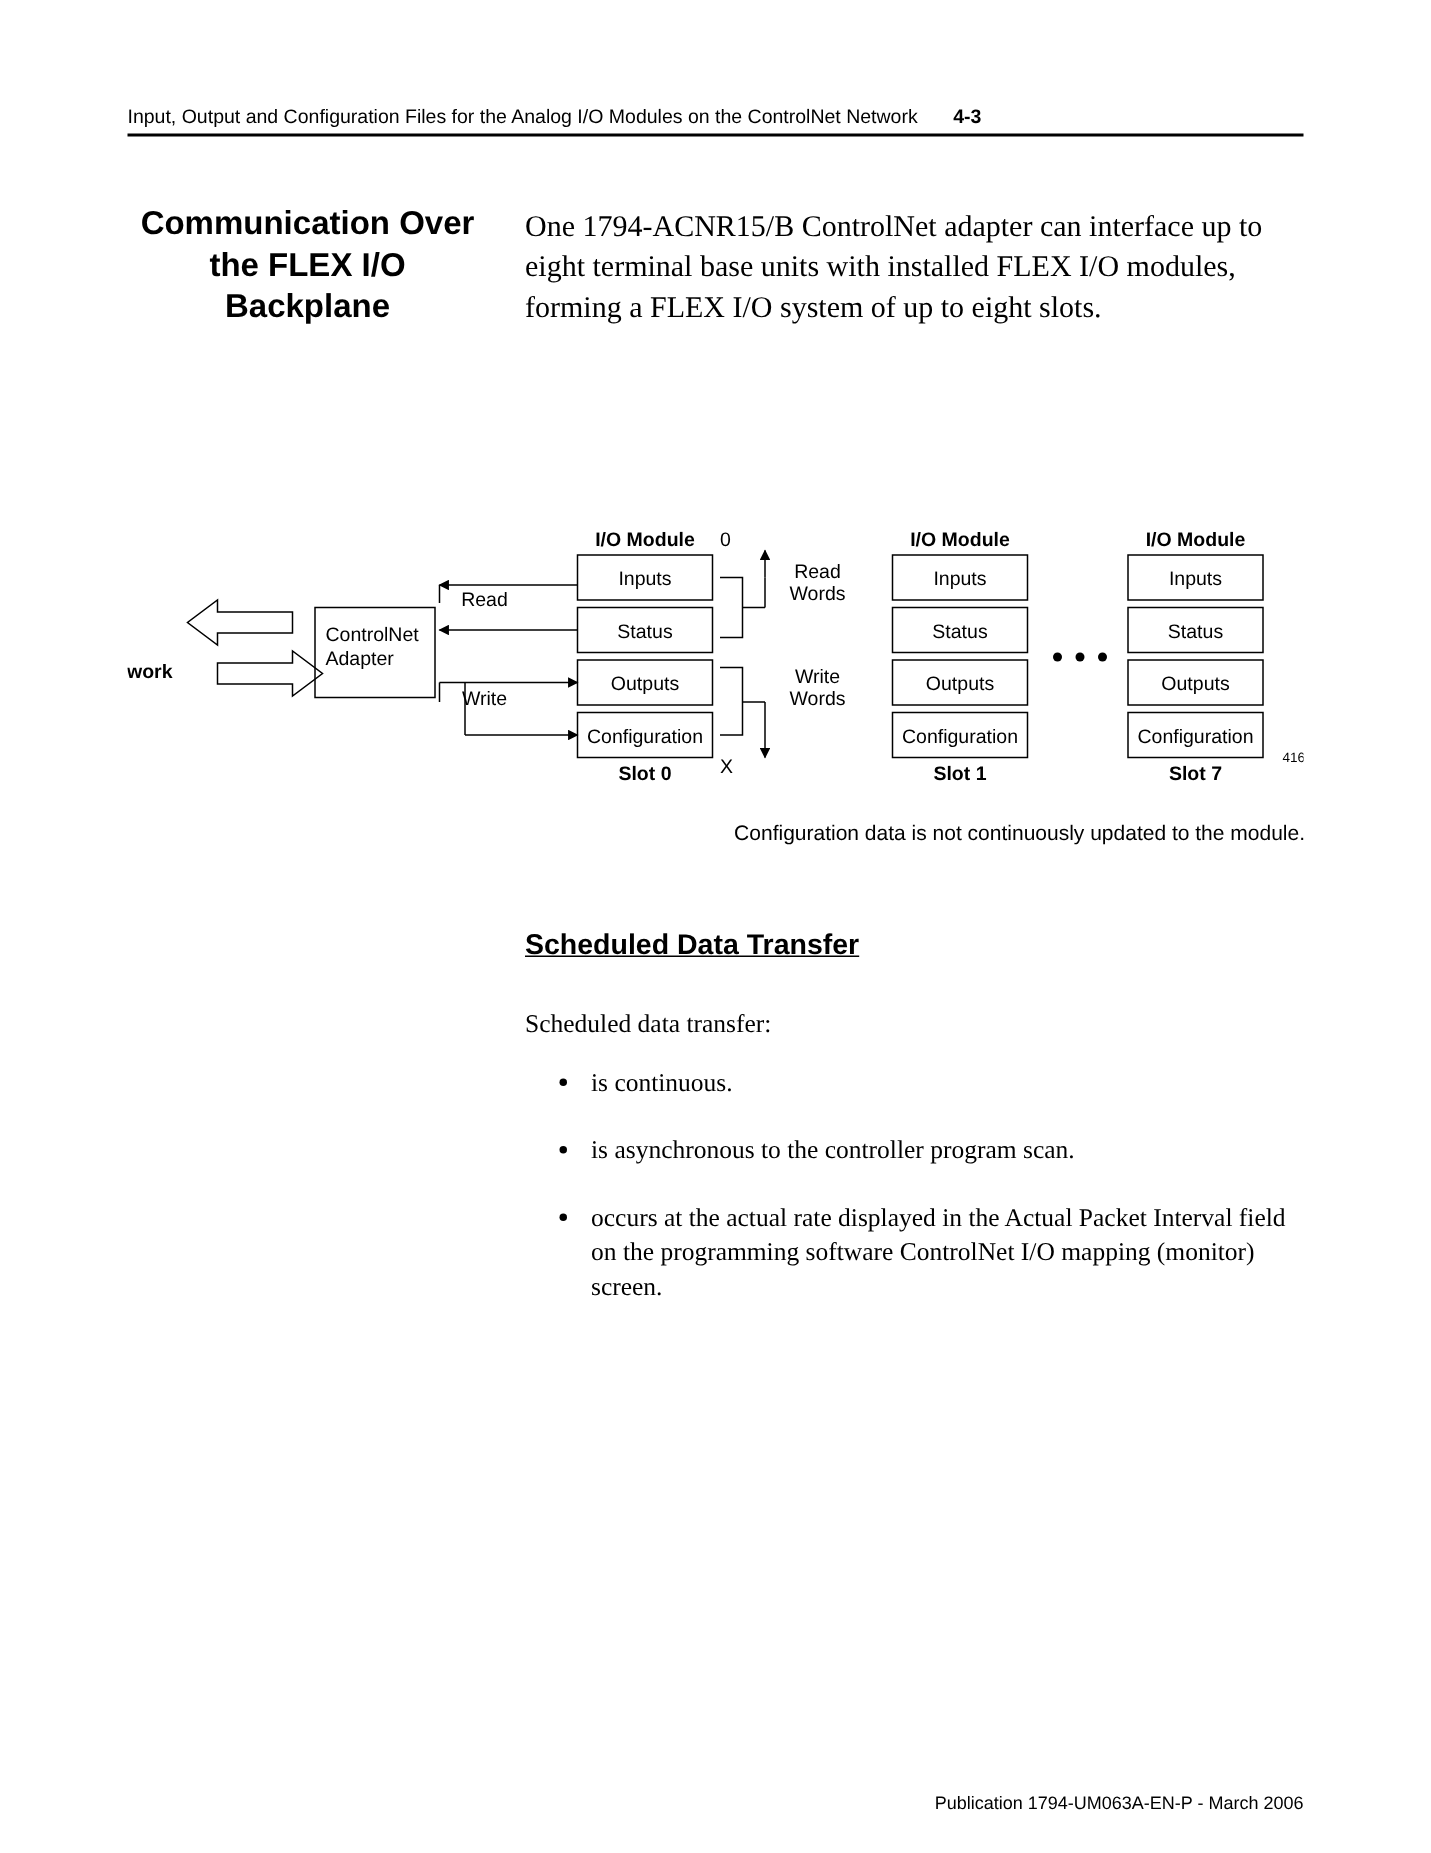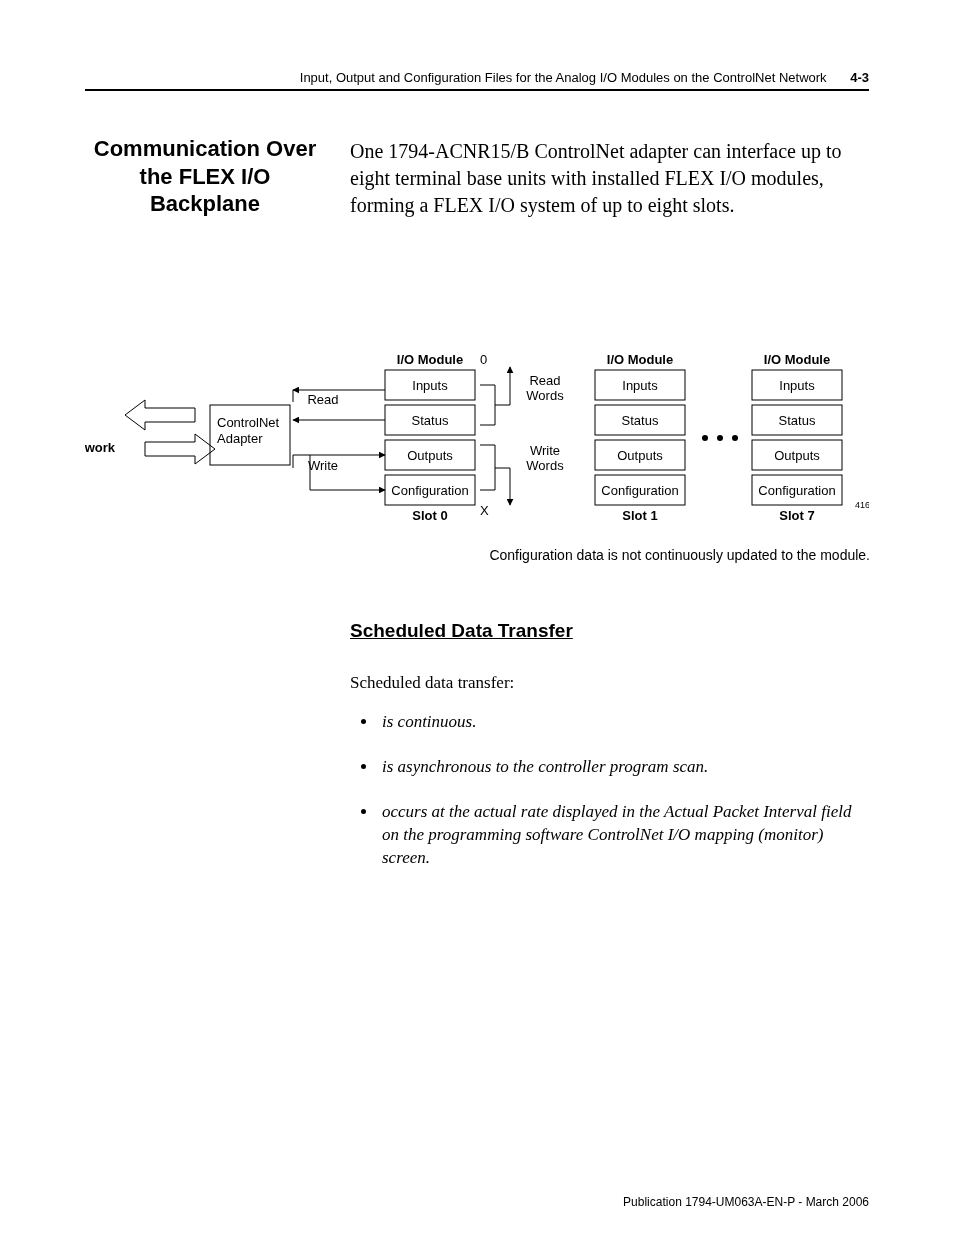--- a/index.html
+++ b/index.html
@@ -11,21 +11,21 @@
     position: relative;
     color: #000;
   }
   .header {
     position: absolute;
     top: 70px;
     left: 85px;
     right: 85px;
     border-bottom: 2px solid #000;
     padding-bottom: 4px;
-    text-align: right;
+    text-align: left;
     font-family: Arial, Helvetica, sans-serif;
     font-size: 13px;
   }
   .header .pg { font-weight: bold; margin-left: 20px; }
   .section-heading {
     position: absolute;
     left: 85px;
     top: 135px;
     width: 240px;
     font-family: Arial, Helvetica, sans-serif;
@@ -70,21 +70,21 @@
     text-decoration: underline;
   }
   .sub-body {
     position: absolute;
     left: 350px;
     top: 672px;
     width: 520px;
     font-size: 17px;
     line-height: 1.35;
   }
-  .sub-body ul { list-style: disc; margin-left: 28px; margin-top: 16px; font-style: italic; }
+  .sub-body ul { list-style: disc; margin-left: 40px; margin-top: 16px; }
   .sub-body li { margin-bottom: 22px; padding-left: 4px; }
   .footer {
     position: absolute;
     right: 85px;
     bottom: 26px;
     font-family: Arial, Helvetica, sans-serif;
     font-size: 12px;
   }
   
   .dtxt { font-family: Arial, Helvetica, sans-serif; fill:#000; }

